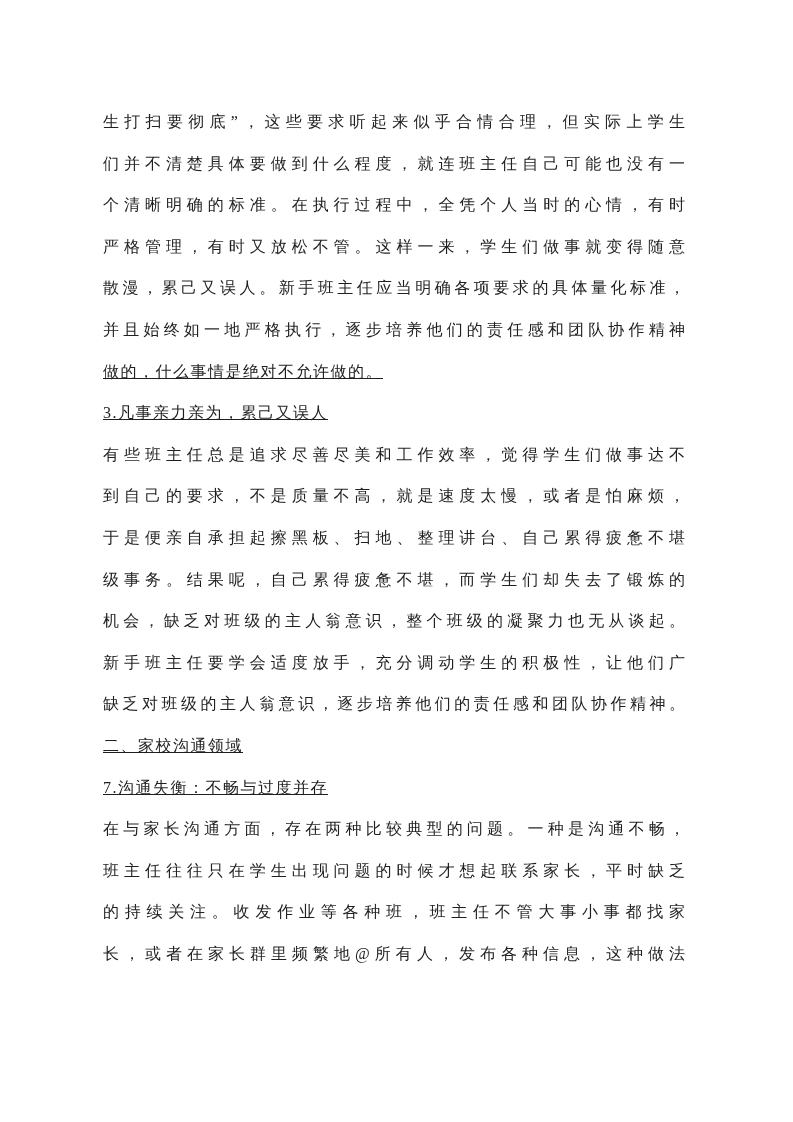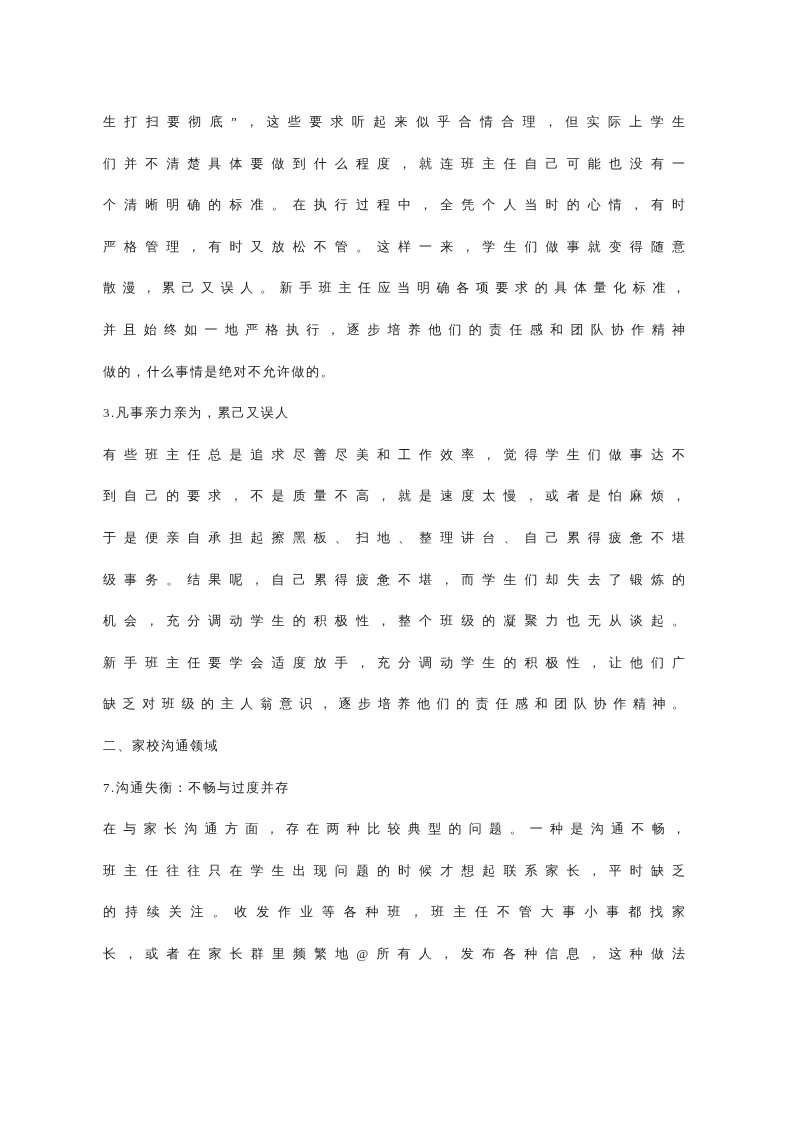--- a/index.html
+++ b/index.html
@@ -12,55 +12,56 @@
     position: relative;
     width: 793px; height: 1122px;
     background: #ffffff;
     overflow: hidden;
   }
   .textblock {
     position: absolute;
     left: 103px; top: 101px;
     width: 582px;
     color: #1f1f1f;
-    font-size: 13px;
+    font-size: 16px;
     line-height: 41.6px;
   }
   .line {
     height: 41.6px;
     overflow: hidden;
     text-align: justify;
     text-align-last: justify;
     letter-spacing: 0;
   }
   
   .line.e {
     text-align: center;
     text-align-last: left;
     letter-spacing: 1.5px;
+    text-decoration: underline;
   }
 </style>
 </head>
 <body>
 
 <div class="page">
   <div class="textblock">
     <div class="line">生打扫要彻底”，这些要求听起来似乎合情合理，但实际上学生</div>
     <div class="line">们并不清楚具体要做到什么程度，就连班主任自己可能也没有一</div>
     <div class="line">个清晰明确的标准。在执行过程中，全凭个人当时的心情，有时</div>
     <div class="line">严格管理，有时又放松不管。这样一来，学生们做事就变得随意</div>
     <div class="line">散漫，累己又误人。新手班主任应当明确各项要求的具体量化标准，</div>
     <div class="line">并且始终如一地严格执行，逐步培养他们的责任感和团队协作精神</div>
     <div class="line e">做的，什么事情是绝对不允许做的。</div>
     <div class="line e">3.凡事亲力亲为，累己又误人</div>
     <div class="line">有些班主任总是追求尽善尽美和工作效率，觉得学生们做事达不</div>
     <div class="line">到自己的要求，不是质量不高，就是速度太慢，或者是怕麻烦，</div>
     <div class="line">于是便亲自承担起擦黑板、扫地、整理讲台、自己累得疲惫不堪</div>
     <div class="line">级事务。结果呢，自己累得疲惫不堪，而学生们却失去了锻炼的</div>
-    <div class="line">机会，充分调动学生的积极性，整个班级的凝聚力也无从谈起。</div>
+    <div class="line">机会，缺乏对班级的主人翁意识，整个班级的凝聚力也无从谈起。</div>
     <div class="line">新手班主任要学会适度放手，充分调动学生的积极性，让他们广</div>
     <div class="line">缺乏对班级的主人翁意识，逐步培养他们的责任感和团队协作精神。</div>
     <div class="line e">二、家校沟通领域</div>
     <div class="line e">7.沟通失衡：不畅与过度并存</div>
     <div class="line">在与家长沟通方面，存在两种比较典型的问题。一种是沟通不畅，</div>
     <div class="line">班主任往往只在学生出现问题的时候才想起联系家长，平时缺乏</div>
     <div class="line">的持续关注。收发作业等各种班，班主任不管大事小事都找家</div>
     <div class="line">长，或者在家长群里频繁地@所有人，发布各种信息，这种做法</div>
   </div>
 </div>

